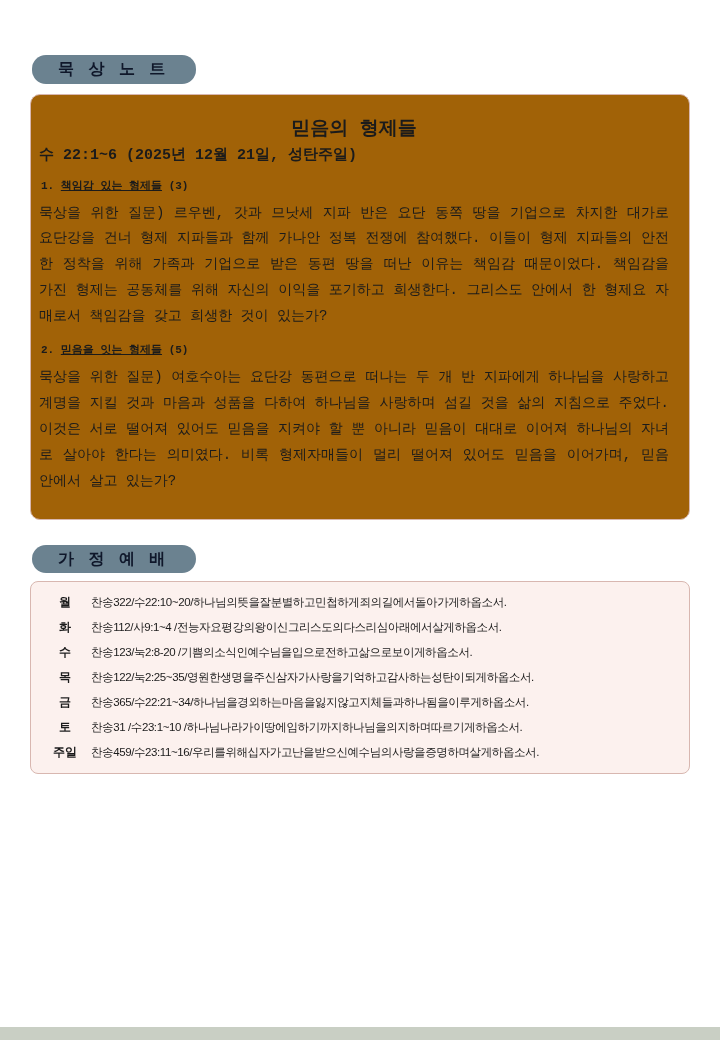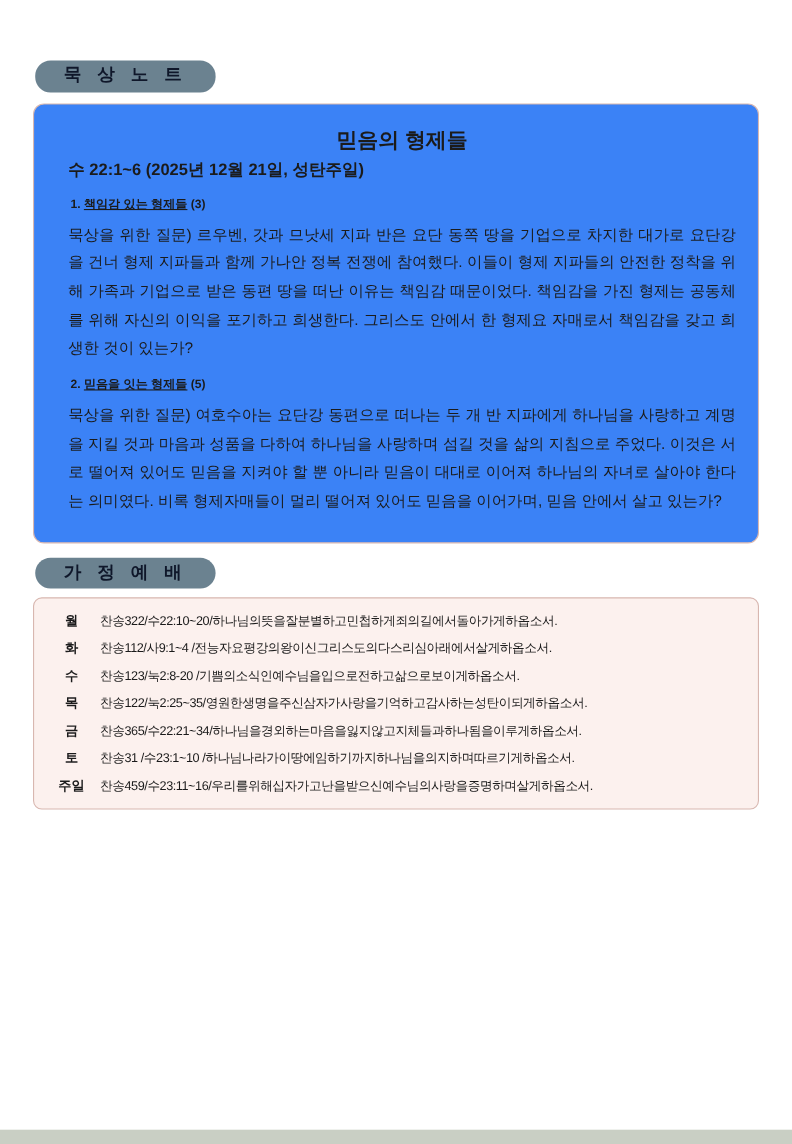--- a/index.html
+++ b/index.html
@@ -32,30 +32,31 @@
     padding: 5px 26px 6px 26px;
     font-size: 16px;
     font-weight: bold;
     letter-spacing: 5px;
     line-height: 1.1;
   }
   .pill-wrap {
     margin-left: 32px;
   }
   #meditation-pill-wrap { margin-top: 55px; }
-  #worship-pill-wrap { margin-top: 13px; }
+  #worship-pill-wrap { margin-top: 25px; }
 
   
   .note-box {
     margin: 10px 30px 0 30px;
     border: 1px solid #d8b7b0;
     border-radius: 10px;
-    background: #3b82f6;
-    padding: 18px 20px 20px 31px;
-    box-sizing: border-box;
+    background: #a16207;
+    padding: 18px 20px 20px 8px;
+    box-sizing: border-box;
+    font-family: Liberation Mono, monospace;
   }
 
   .note-title {
     text-align: center;
     font-size: 19px;
     font-weight: bold;
     margin: 2px 0 4px 0;
   }
   .note-subtitle {
     text-align: left;

